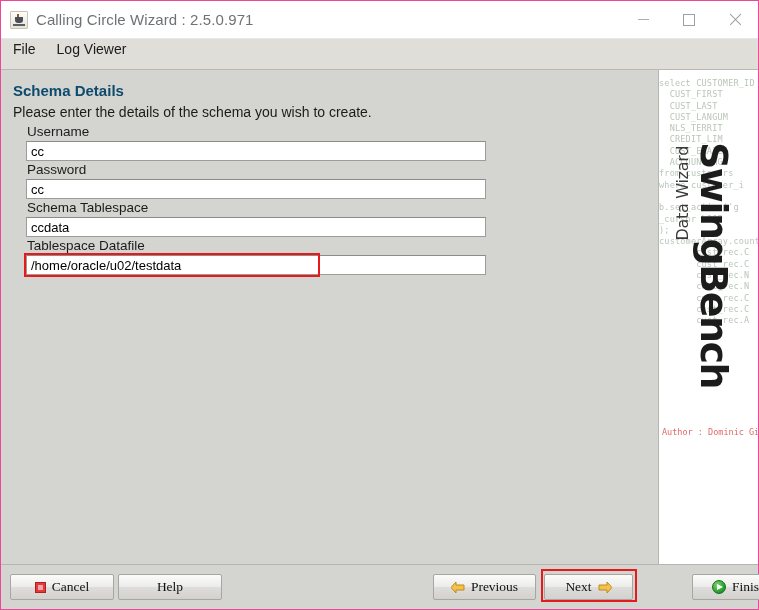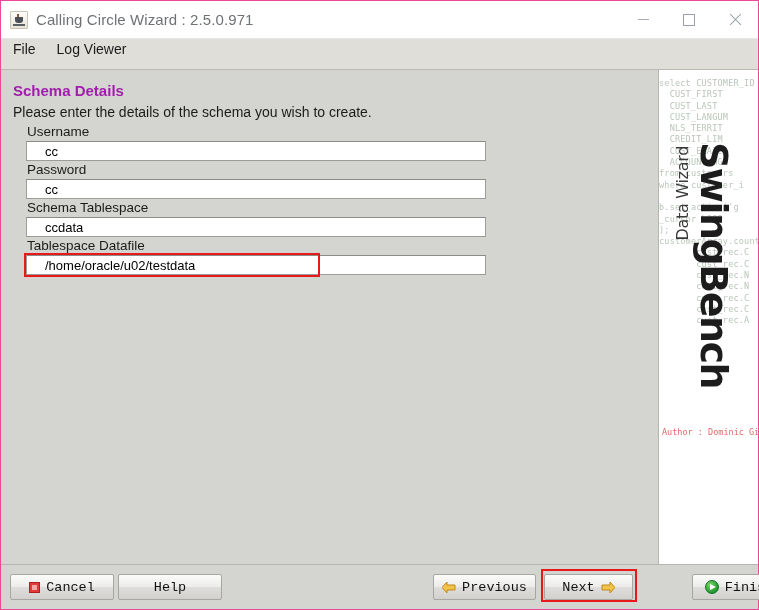--- a/index.html
+++ b/index.html
@@ -154,21 +154,21 @@
     width: 657px;
     min-width: 657px;
     padding: 12px 0 0 0;
     box-sizing: border-box;
     position: relative;
   }
 
   .heading {
     font-size: 15px;
     font-weight: bold;
-    color: #a21caf;
+    color: #0c4a6e;
     margin: 0 0 5px 12px;
   }
   .subheading {
     font-size: 14px;
     color: #1b1b1b;
     margin: 0 0 3px 12px;
   }
 
   .field-group { margin: 0 0 0 25px; }
   .field-label {
@@ -180,21 +180,21 @@
   .field-input {
     width: 460px;
     height: 20px;
     box-sizing: border-box;
     background: #ffffff;
     border: 1px solid #9c9c98;
     border-top-color: #8b8b87;
     font-family: "Liberation Sans", sans-serif;
     font-size: 13px;
     color: #000;
-    padding: 1px 18px;
+    padding: 1px 4px;
     outline: none;
     display: block;
     margin-top: 1px;
   }
   .field-wrap { position: relative; }
   .highlight-box {
     position: absolute;
     left: -2px;
     top: -2px;
     width: 296px;
@@ -274,21 +274,21 @@
     position: relative;
     display: flex;
     align-items: center;
   }
   .btn {
     height: 26px;
     box-sizing: border-box;
     background: linear-gradient(#fbfbfa, #ececeb 48%, #dedddb 52%, #d2d1ce);
     border: 1px solid #a6a6a2;
     border-radius: 2px;
-    font-family: Liberation Mono, monospace;
+    font-family: Liberation Serif, serif;
     font-size: 13.5px;
     color: #111;
     display: inline-flex;
     align-items: center;
     justify-content: center;
     gap: 6px;
     padding: 0 10px;
     white-space: nowrap;
     position: relative;
   }

